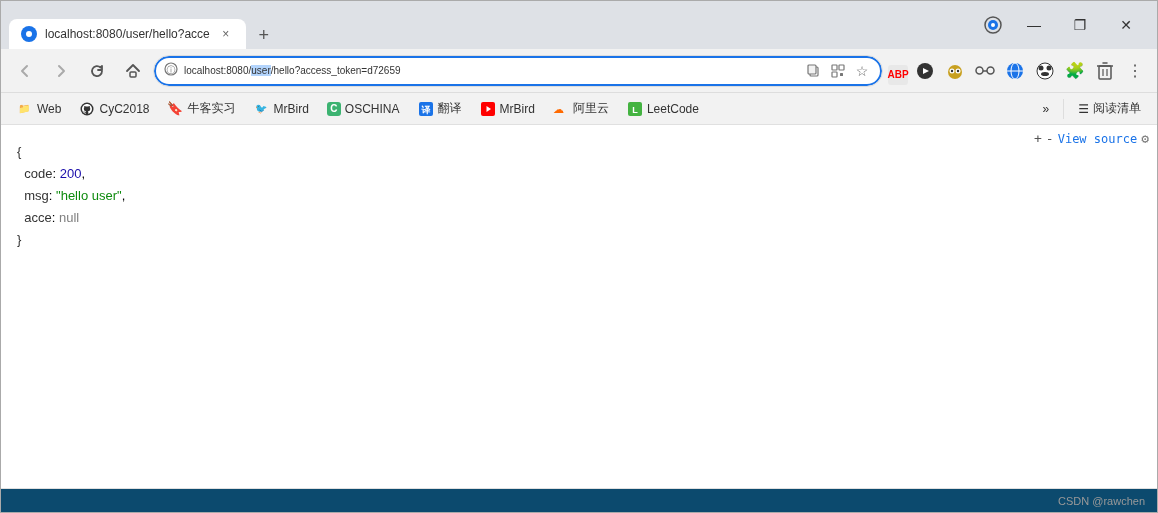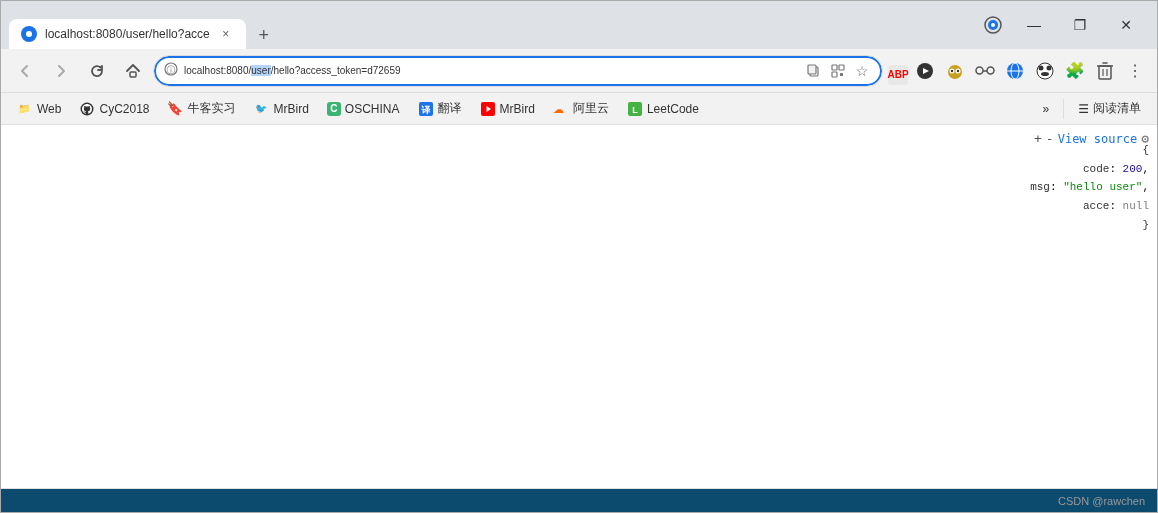--- a/index.html
+++ b/index.html
@@ -496,21 +496,21 @@
     </div>
   </div>
 
   <div class="content" style="position:relative; flex:1;">
     <div class="view-source-bar">
       <span class="vs-btn">+</span>
       <span class="vs-btn">-</span>
       <a class="vs-link">View source</a>
       <span class="vs-gear">⚙</span>
     </div>
-    <pre style="font-family: Liberation Mono, monospace; font-size: 11px; line-height: 1.7; padding: 8px; text-align: right;"><span class="json-brace">{</span>
+    <pre style="font-family: Liberation Sans, sans-serif; font-size: 13px; line-height: 1.7; padding: 8px;"><span class="json-brace">{</span>
   <span class="json-key">code</span>: <span class="json-number">200</span>,
   <span class="json-key">msg</span>: <span class="json-string">"hello user"</span>,
   <span class="json-key">acce</span>: <span class="json-null">null</span>
 <span class="json-brace">}</span></pre>
   </div>
 
   <div class="statusbar">
     <span>CSDN @rawchen</span>
   </div>
 

